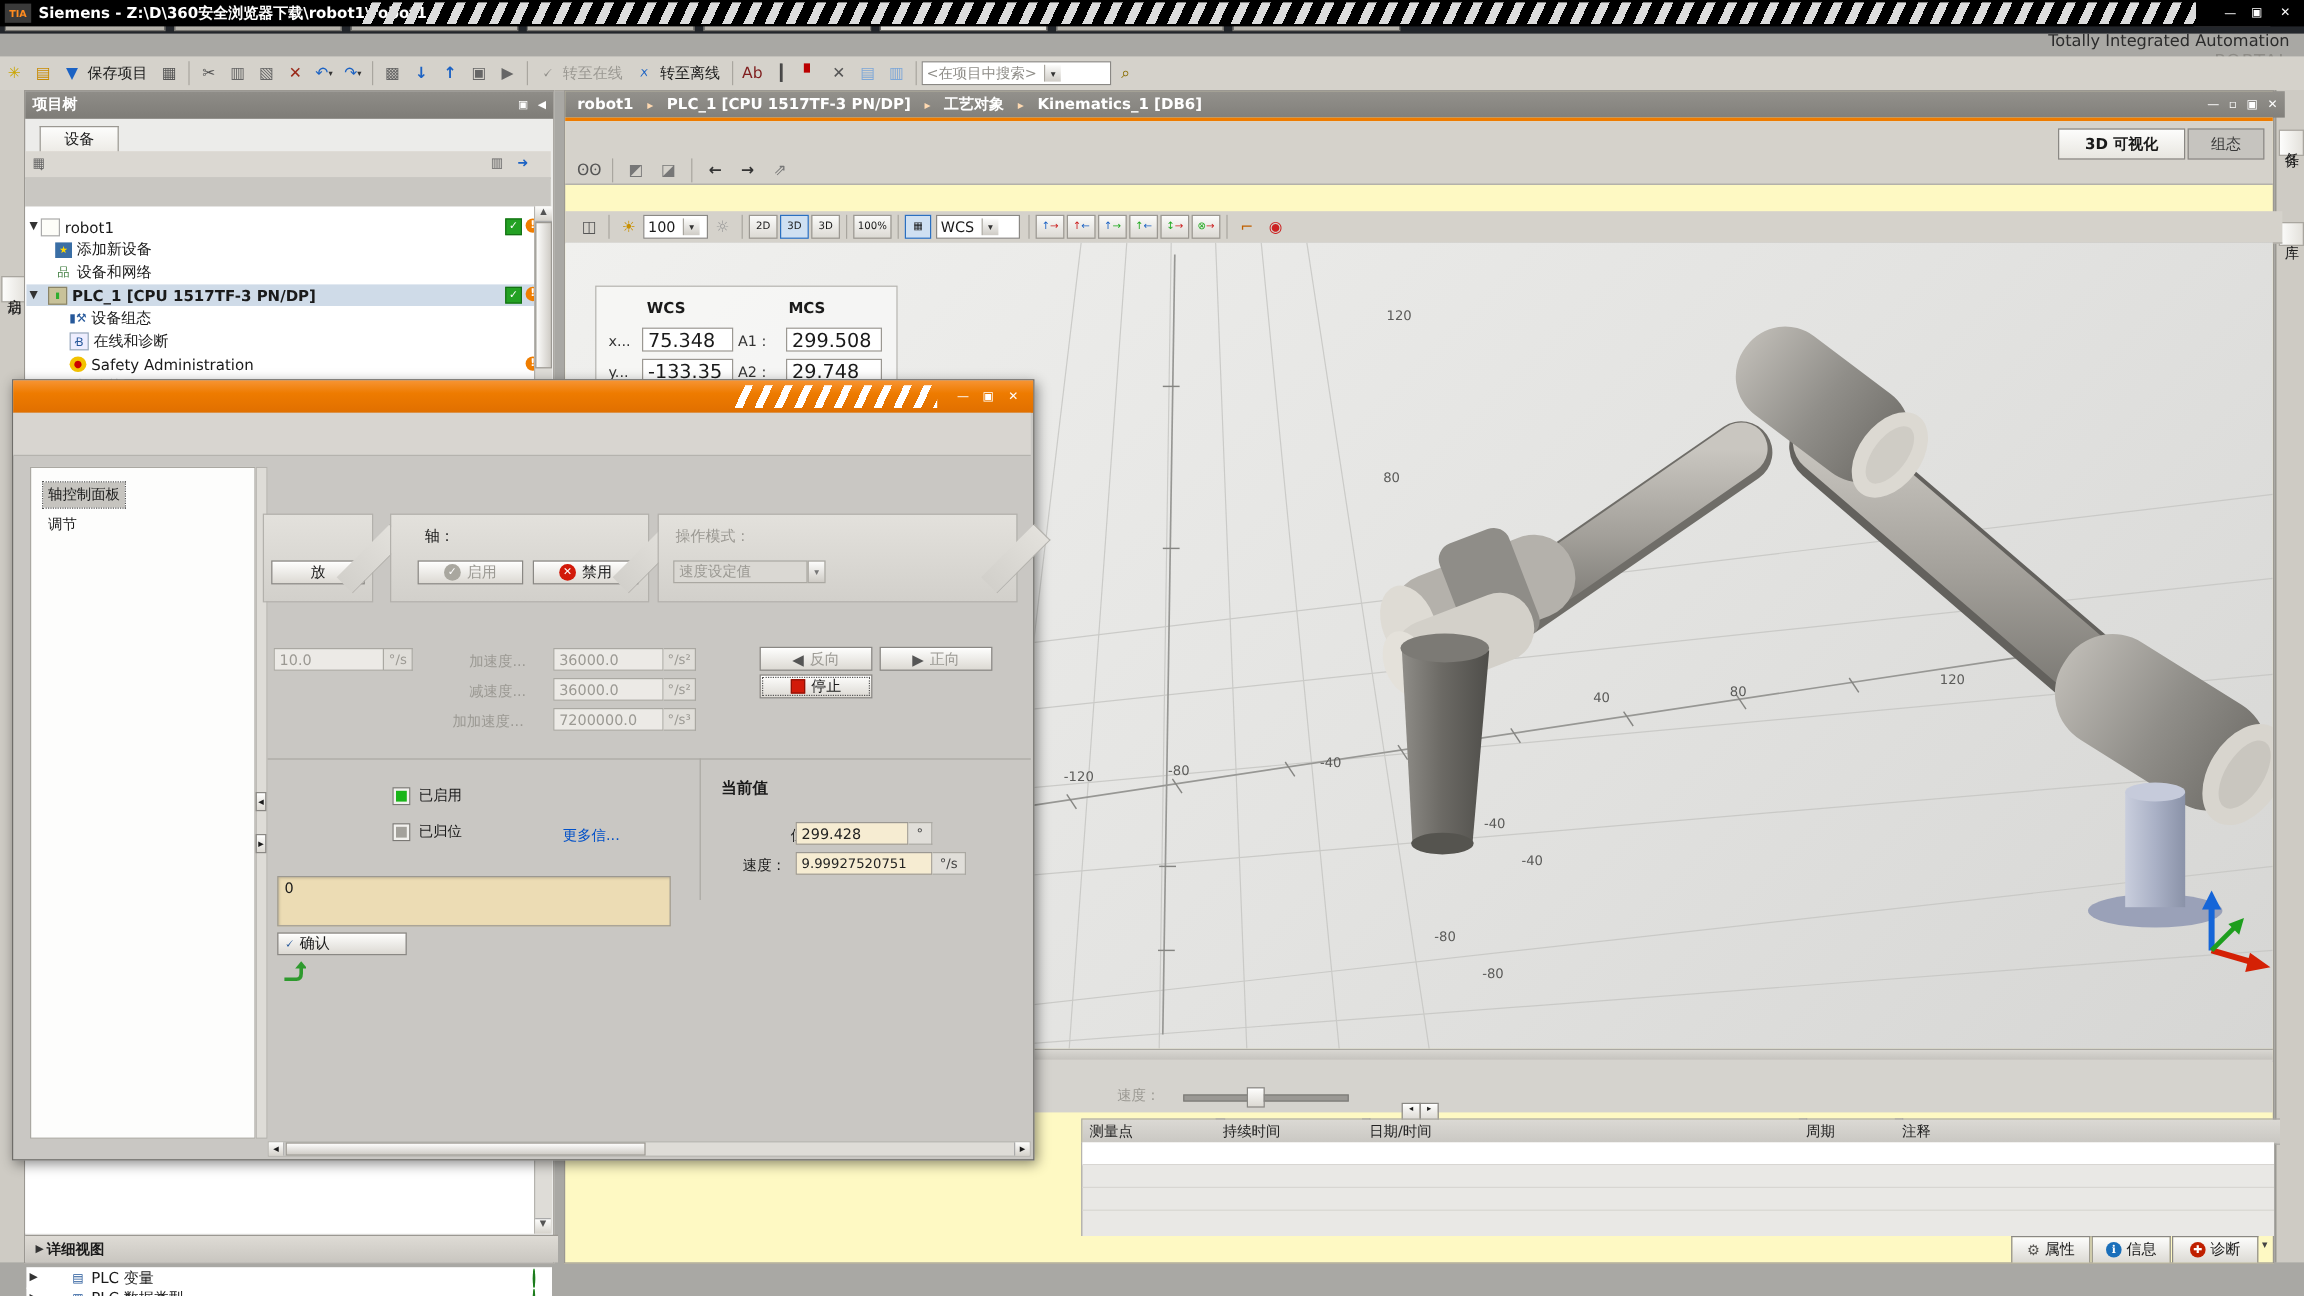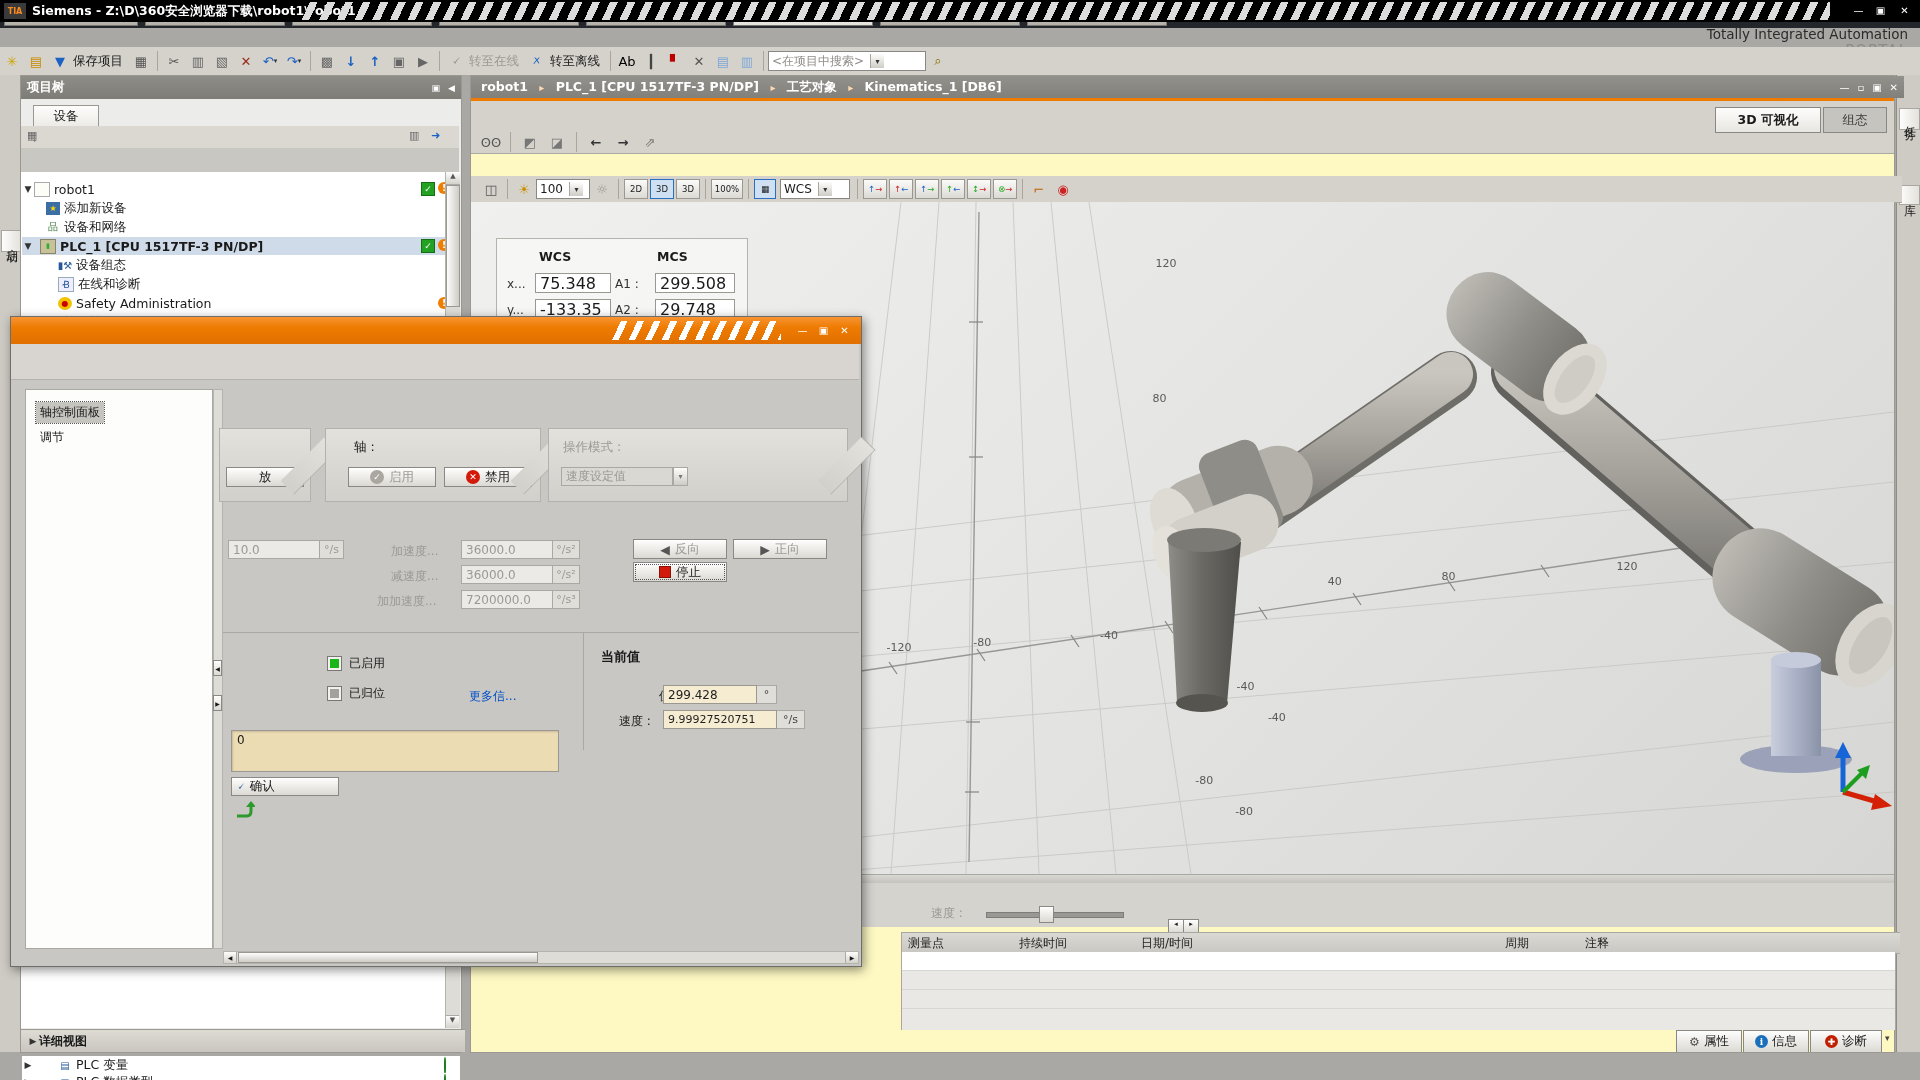--- a/index.html
+++ b/index.html
@@ -158,21 +158,21 @@
     <span class="tb-ic" style="color:#1b62c4;font-weight:bold;">↓</span>
     <span class="tb-ic" style="color:#1b62c4;font-weight:bold;">↑</span>
     <span class="tb-ic" style="color:#666;">▣</span>
     <span class="tb-ic" style="color:#666;">▶</span>
     <span class="tb-sep"></span>
     <span class="tb-ic" style="color:#8f8d88;">🗸</span>
     <span class="tb-lbl dim">转至在线</span>
     <span class="tb-ic" style="color:#1b62c4;">🗴</span>
     <span class="tb-lbl">转至离线</span>
     <span class="tb-sep"></span>
-    <span class="tb-ic" style="color:#000000;">Ab</span>
+    <span class="tb-ic" style="color:#7f1d1d;">Ab</span>
     <span class="tb-ic" style="color:#444;">▕▏</span>
     <span class="tb-ic" style="color:#b00;">▘</span>
     <span class="tb-ic" style="color:#555;">✕</span>
     <span class="tb-ic" style="color:#7da7d8;">▤</span>
     <span class="tb-ic" style="color:#7da7d8;">▥</span>
     <span class="tb-sep"></span>
     <span class="combo" style="width:150px;color:#8f8d88;">
       <span>&lt;在项目中搜索&gt;</span>
       <span class="arr">▾</span>
     </span>

